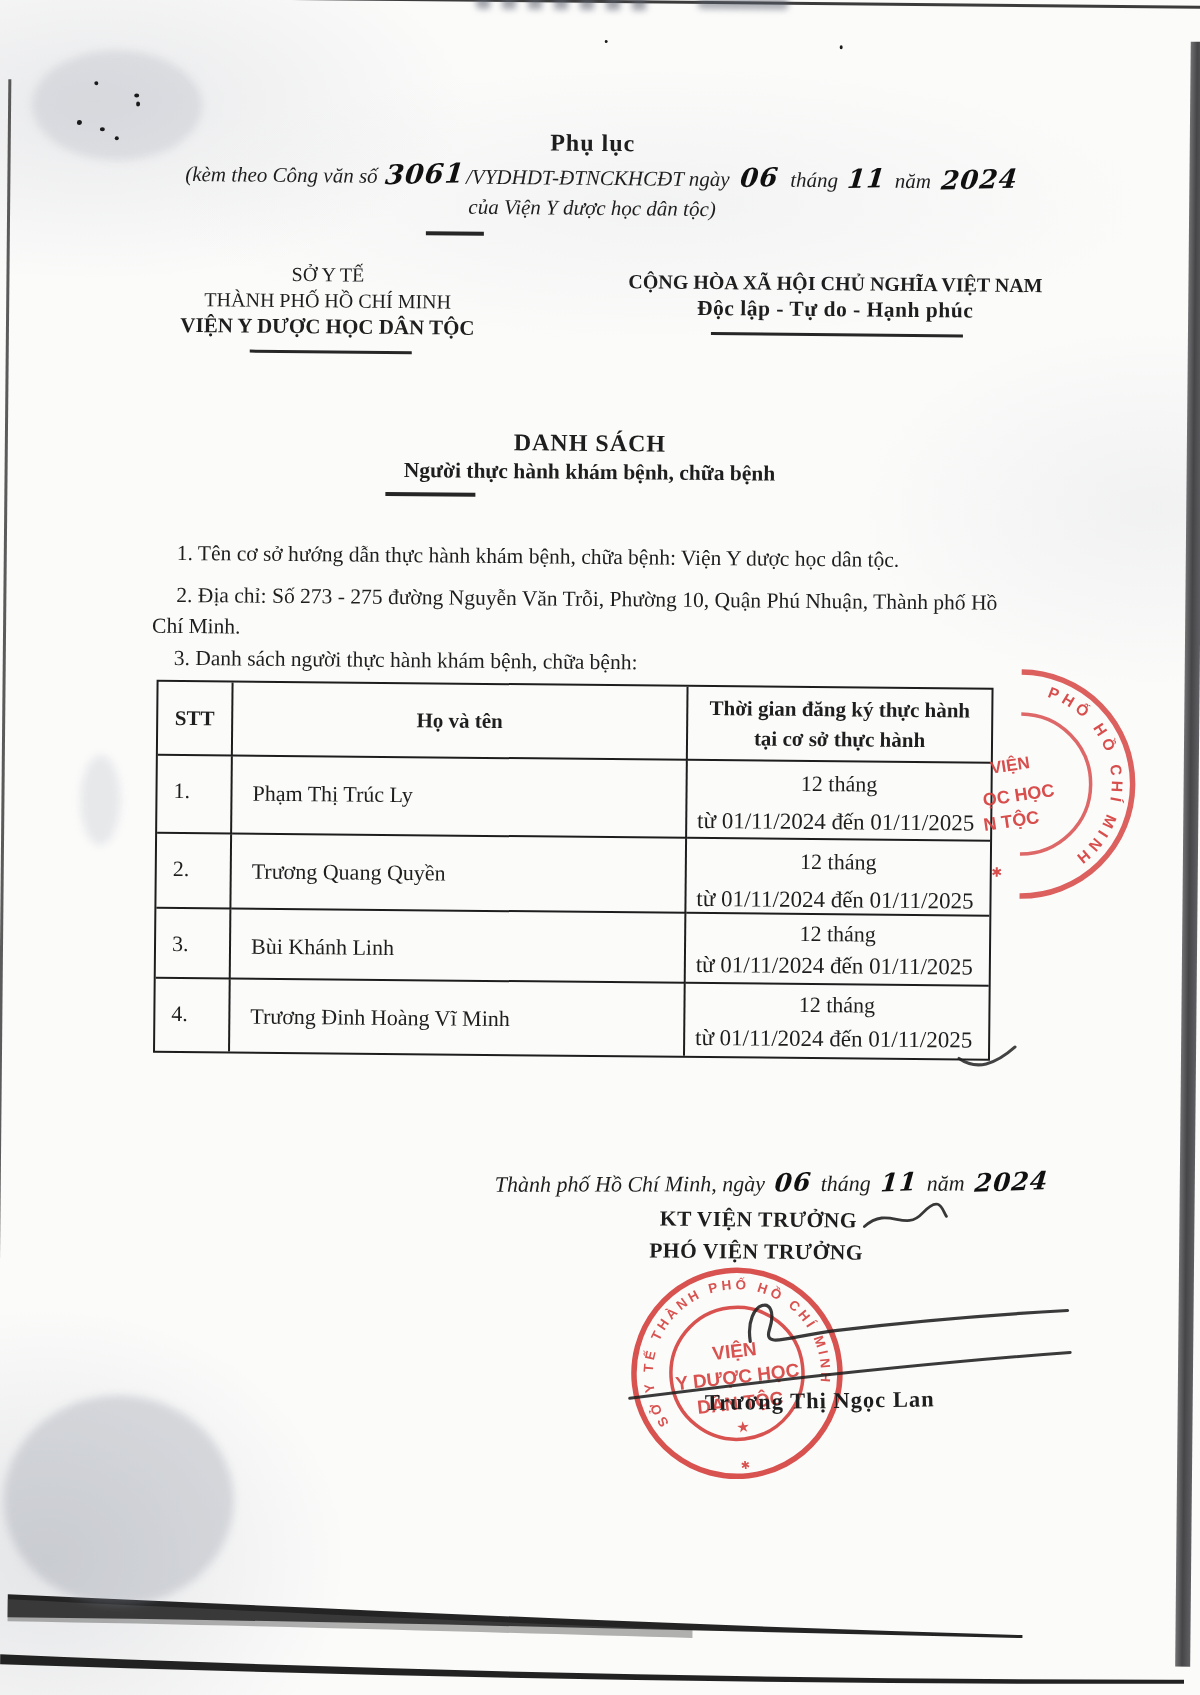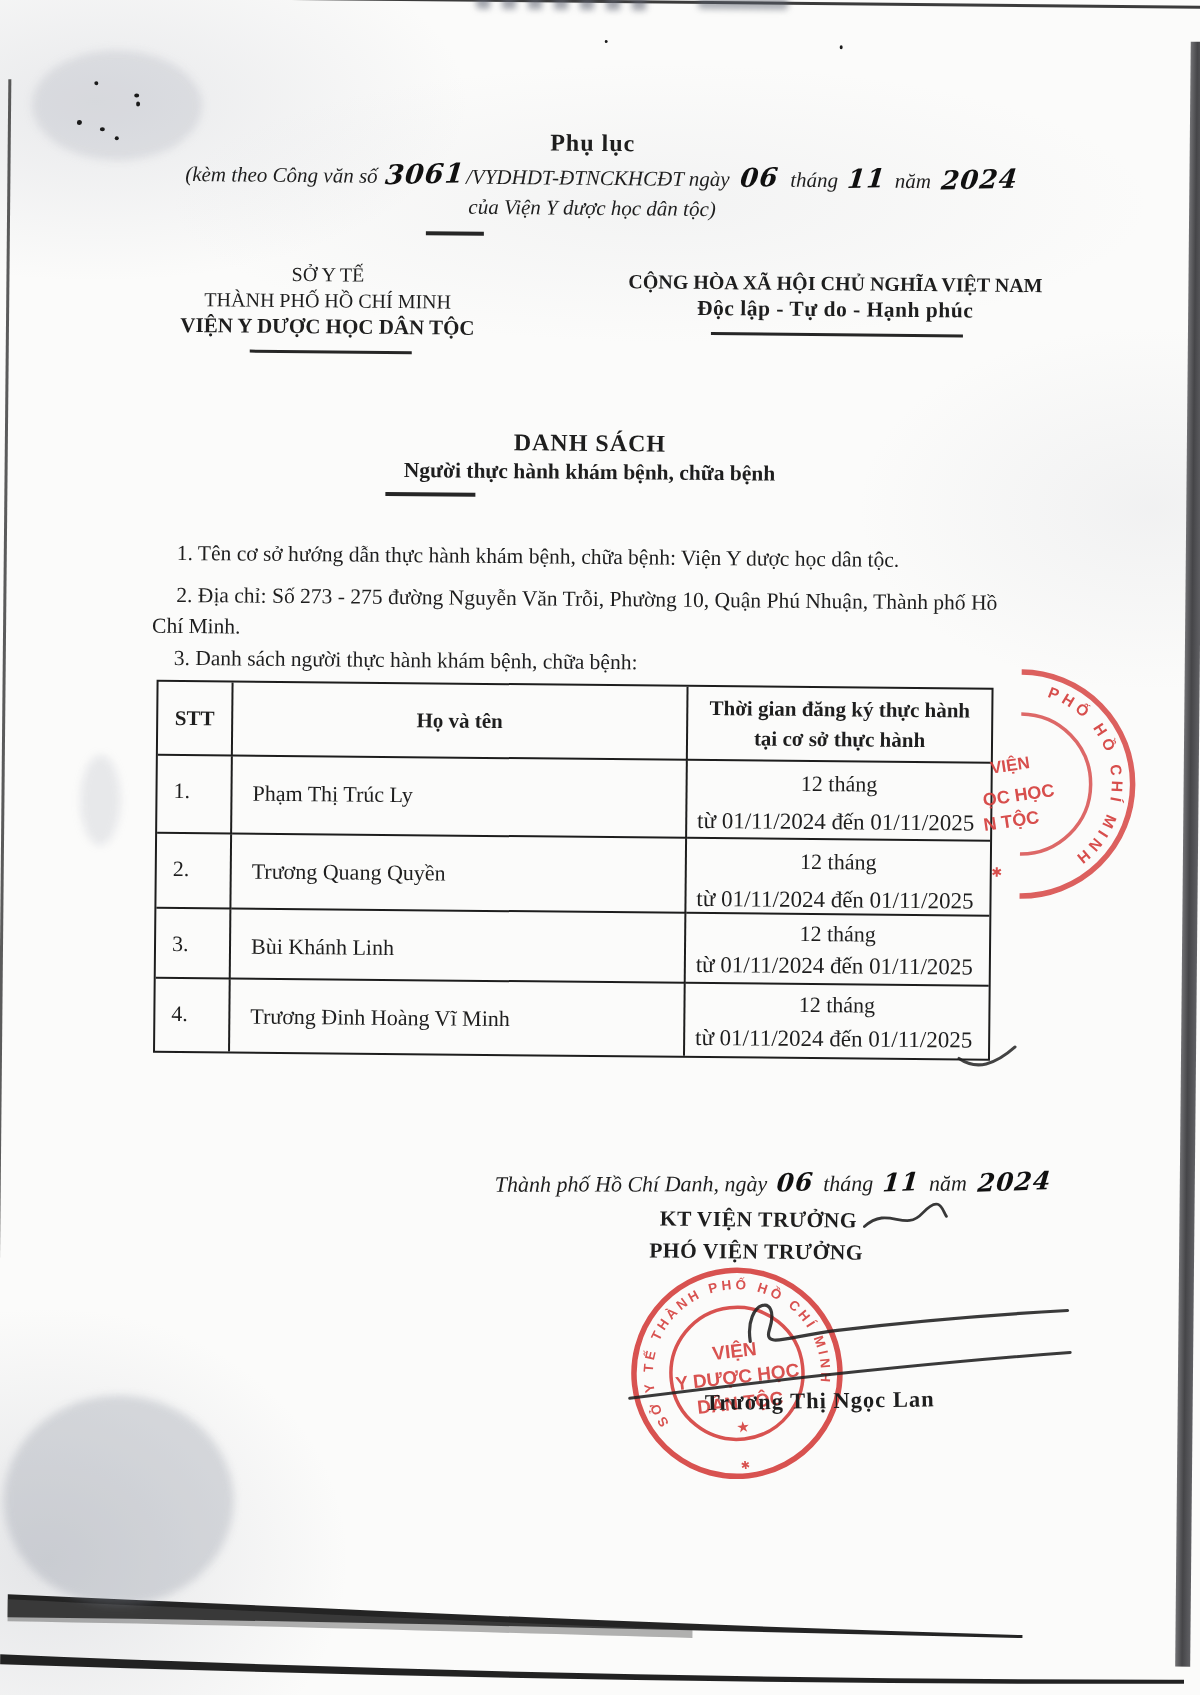--- a/index.html
+++ b/index.html
@@ -148,21 +148,21 @@
     <text class="stampTxt" x="104" y="162" font-size="18" text-anchor="middle" transform="rotate(-9 104 162)">ỌC HỌC</text>
     <text class="stampTxt" x="97" y="188" font-size="18" text-anchor="middle" transform="rotate(-9 97 188)">N TỘC</text>
     <text class="stampTxt" x="82" y="238" font-size="13" text-anchor="middle">✱</text>
   </svg>
 
   <svg class="abs" style="left:955px;top:1035px;" width="70" height="36" viewBox="0 0 70 36">
     <path d="M6,20 C24,32 42,26 62,8" fill="none" stroke="#222" stroke-width="3" stroke-linecap="round" opacity=".85"></path>
   </svg>
 
   <div class="abs i" style="left:498px;top:1166px;width:620px;font-size:22px;white-space:nowrap;transform:rotate(-.7deg);">
-    <span>Thành phố Hồ Chí Danh, ngày</span>
+    <span>Thành phố Hồ Chí Minh, ngày</span>
     <span class="hand" style="font-size:25px;margin:0 4px;">06</span>
     <span>tháng</span>
     <span class="hand" style="font-size:25px;margin:0 4px;">11</span>
     <span>năm</span>
     <span class="hand" style="font-size:25px;margin-left:5px;">2024</span>
   </div>
   <div class="abs ctr b" style="left:612px;top:1206px;width:300px;font-size:21.5px;letter-spacing:.5px;">KT VIỆN TRƯỞNG</div>
   <svg class="abs" style="left:862px;top:1198px;" width="95" height="36" viewBox="0 0 95 36">
     <path d="M6,26 C30,4 46,32 64,12 S84,10 88,15" fill="none" stroke="#222" stroke-width="2.8" stroke-linecap="round" opacity=".9"></path>
   </svg>

